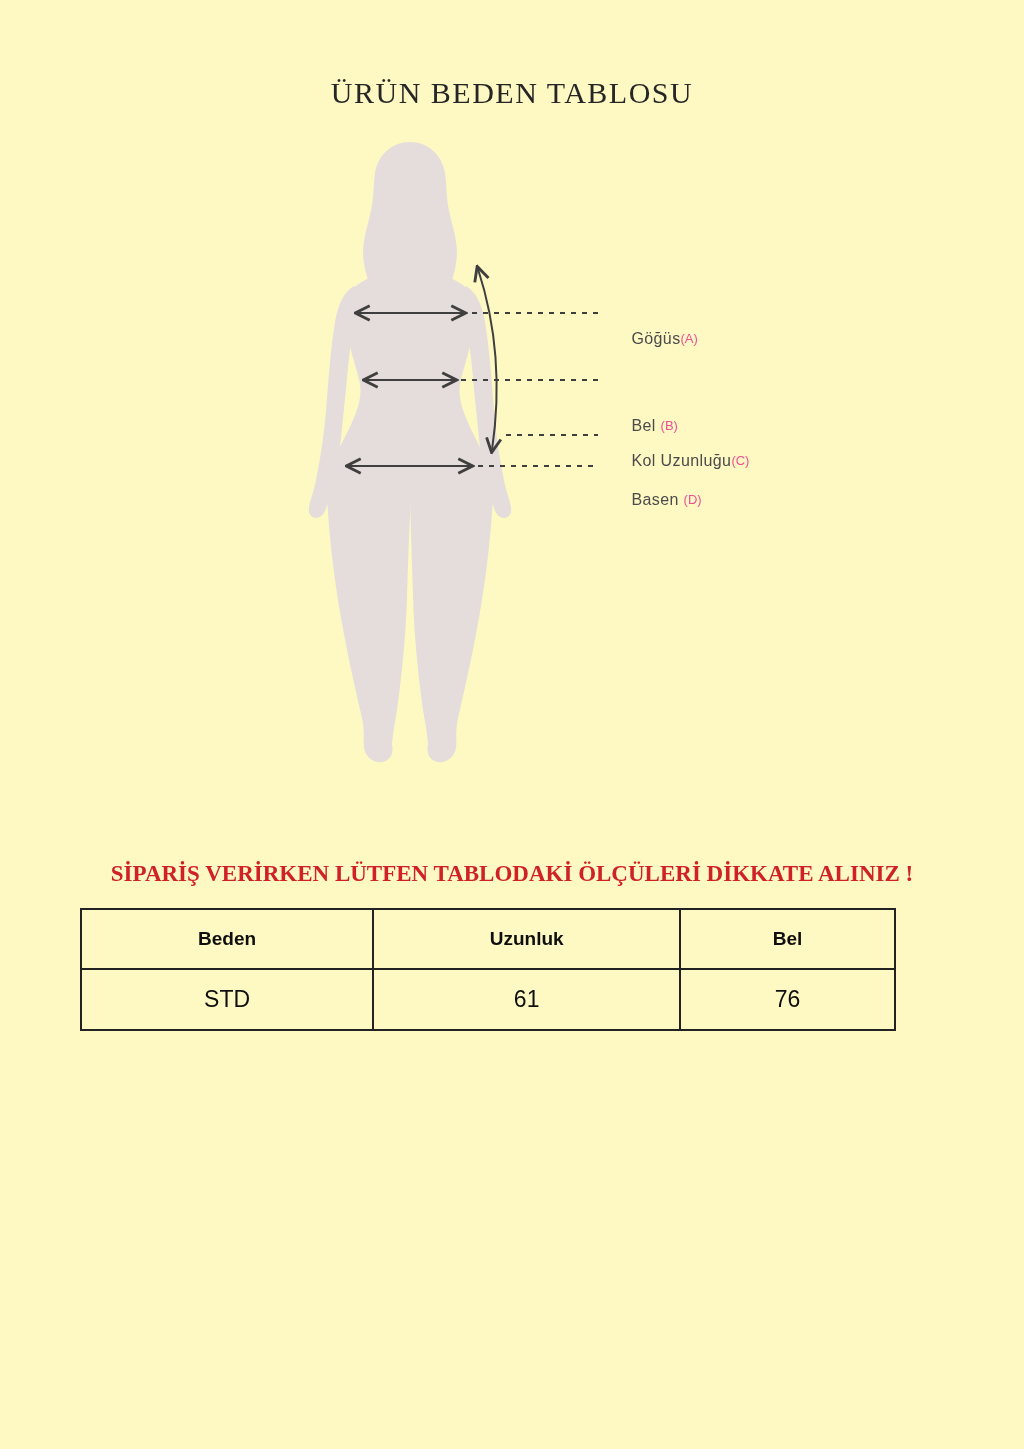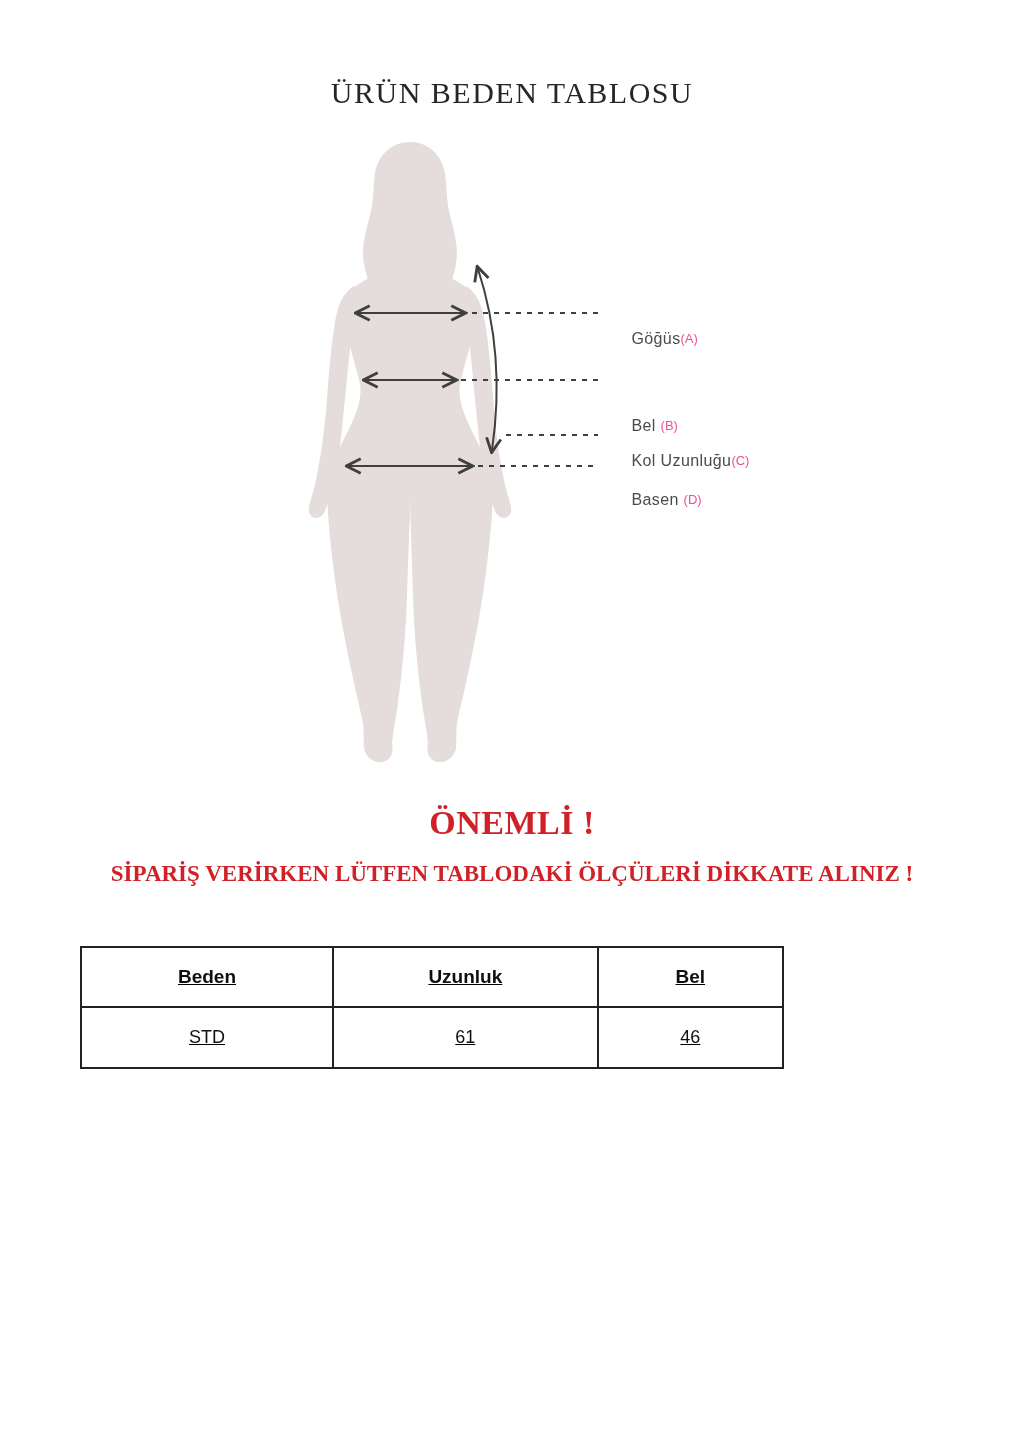--- a/index.html
+++ b/index.html
@@ -1,20 +1,20 @@
 <!DOCTYPE html>
 <html><head>
 <meta charset="utf-8">
 <style>
   html,body{margin:0;padding:0;background:#e9e9e9;}
   .page{
     position:relative;
     width:1024px;height:1449px;
     margin:0 auto;
-    background:#ffffff;
+    background:#fef9c3;
     overflow:hidden;
     font-family:"Liberation Sans", sans-serif;
   }
   .page-title{
     position:absolute;top:76px;left:0;width:1024px;
     text-align:center;
     font-family:"Liberation Serif", serif;
     font-size:30px;font-weight:400;letter-spacing:1.5px;
     color:#262626;
   }
@@ -33,32 +33,31 @@
     position:absolute;top:804px;left:0;width:1024px;text-align:center;
     font-family:"Liberation Serif", serif;
     font-size:34px;font-weight:700;color:#cf2127;letter-spacing:0.5px;
   }
   .warning-subheading{
     position:absolute;top:861px;left:0;width:1024px;text-align:center;
     font-family:"Liberation Serif", serif;
     font-size:23px;font-weight:700;color:#cf2127;letter-spacing:0px;
   }
   table.size-table{
-    position:absolute;top:946px;left:80px;width:704px;
+    position:absolute;top:908px;left:80px;width:816px;
     border-collapse:collapse;
     table-layout:fixed;
-    text-decoration:underline;
   }
   table.size-table th, table.size-table td{
     border:2px solid #222;
     text-align:center;vertical-align:middle;
     color:#0f0f0f;
   }
   table.size-table th{height:56px;font-size:19px;font-weight:700;}
-  table.size-table td{height:57px;font-size:18px;font-weight:400;}
+  table.size-table td{height:57px;font-size:23px;font-weight:400;}
   .col-beden{width:35.9%;} .col-uzunluk{width:37.7%;} .col-bel{width:26.4%;}
 </style>
 </head>
 <body>
 
 <div class="page">
 
   <div class="page-title">ÜRÜN BEDEN TABLOSU</div>
 
   <div class="figure-wrap">
@@ -129,38 +128,37 @@
   <div class="meas-label" style="top:390px;">
     <span>Bel </span><span class="meas-letter">(B)</span>
   </div>
   <div class="meas-label" style="top:425px;">
     <span>Kol Uzunluğu</span><span class="meas-letter">(C)</span>
   </div>
   <div class="meas-label" style="top:464px;">
     <span>Basen </span><span class="meas-letter">(D)</span>
   </div>
 
-  <div class="warning-heading">ÖNEMLİ !</div>
   <div class="warning-subheading">SİPARİŞ VERİRKEN LÜTFEN TABLODAKİ ÖLÇÜLERİ DİKKATE ALINIZ !</div>
 
   <table class="size-table">
     <colgroup>
       <col class="col-beden">
         <col class="col-uzunluk">
         <col class="col-bel">
     </colgroup>
     <thead>
       <tr>
         <th>Beden</th>
         <th>Uzunluk</th>
         <th>Bel</th>
       </tr>
     </thead>
     <tbody>
       <tr>
         <td>STD</td>
         <td>61</td>
-        <td>46</td>
+        <td>76</td>
       </tr>
     </tbody>
   </table>
 
 </div>
 
 </body></html>

